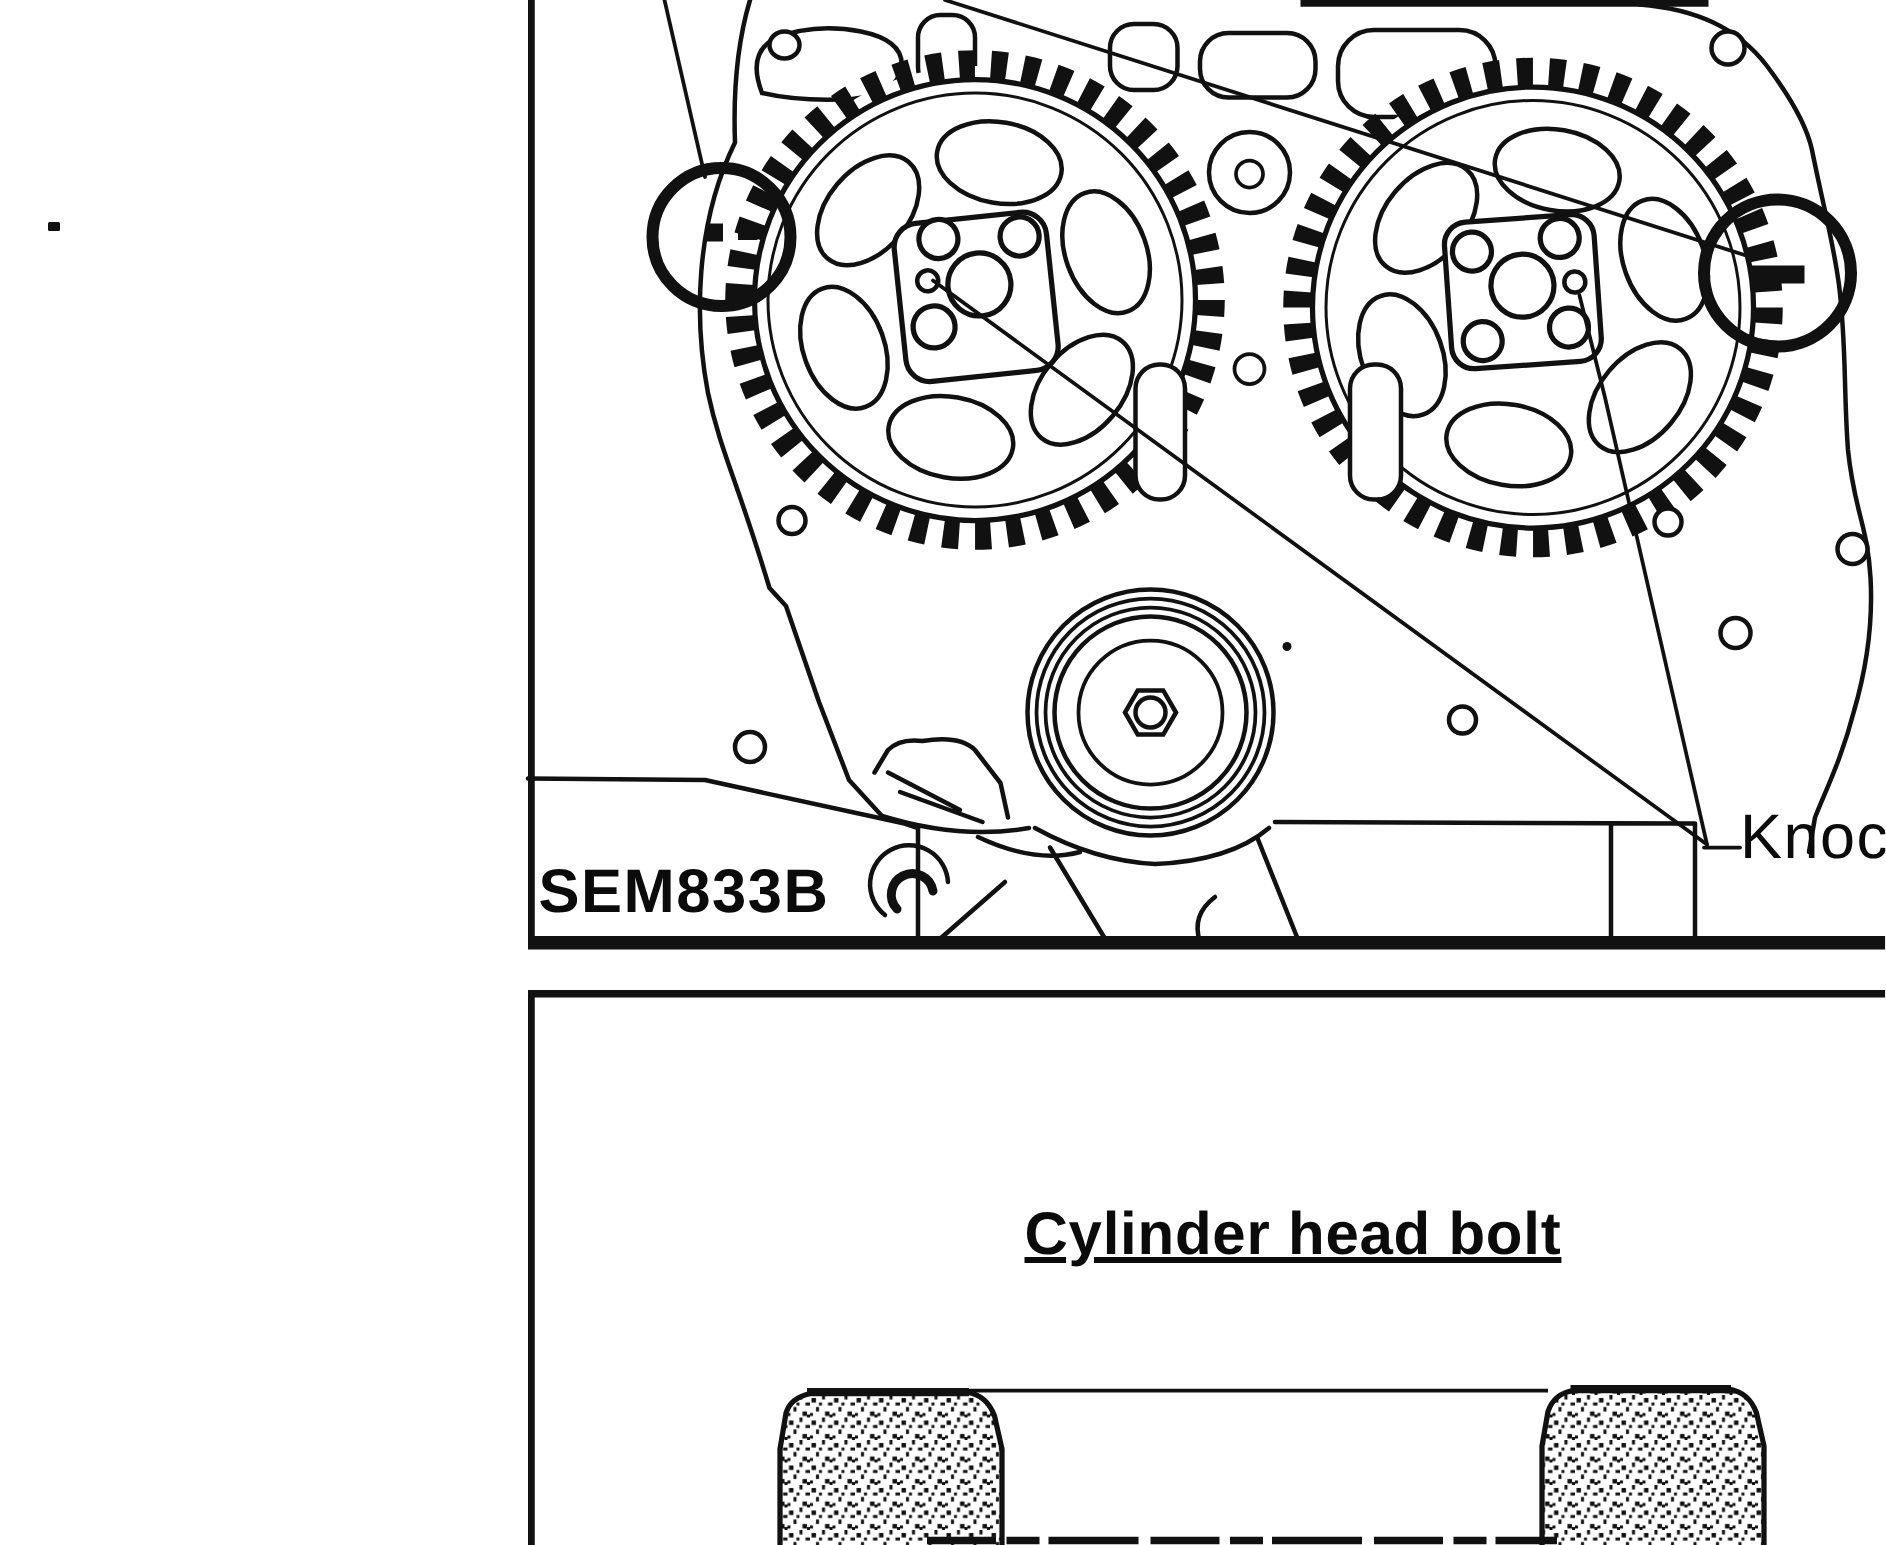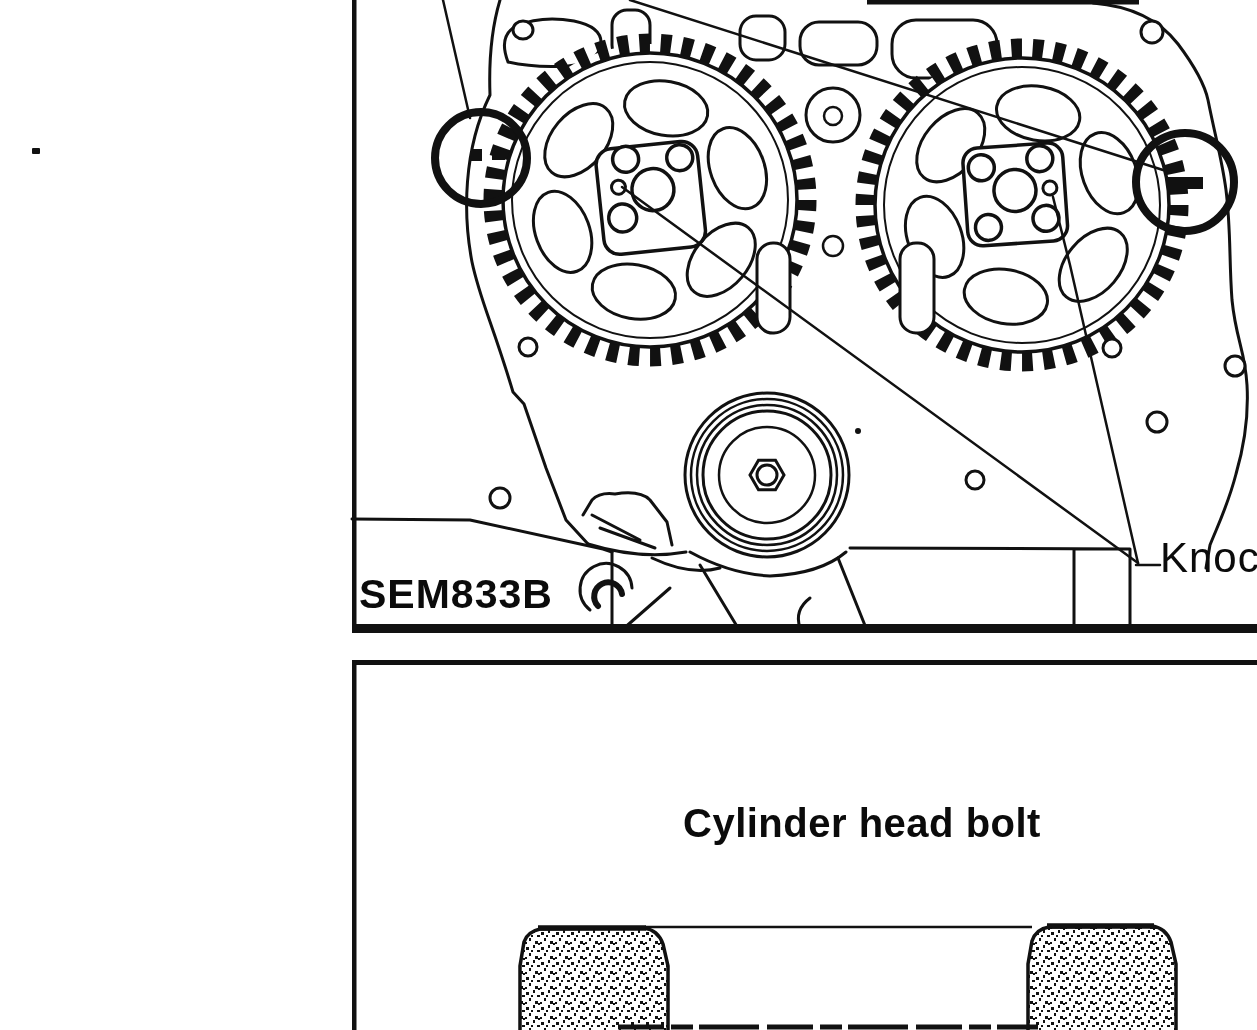--- a/index.html
+++ b/index.html
@@ -2,21 +2,21 @@
 <html><head>
 <meta charset="utf-8">
 <style>
   html,body{margin:0;padding:0;background:#fff;}
   .page{position:relative;width:1257px;height:1030px;background:#fff;overflow:hidden;
         font-family:"Liberation Sans", sans-serif;color:#0b0b0b;}
   .art{position:absolute;left:0;top:0;width:1257px;height:1030px;}
   .lbl{position:absolute;white-space:nowrap;color:#0b0b0b;}
   .lbl-code{left:359px;top:571px;font-size:41px;font-weight:700;letter-spacing:1px;}
   .lbl-knock{left:1160px;top:534px;font-size:42px;font-weight:400;letter-spacing:1px;}
-  .lbl-title{left:683px;top:797px;font-size:40px;font-weight:700;line-height:53px;letter-spacing:0.5px;}
+  .lbl-title{left:683px;top:797px;font-size:40px;font-weight:700;line-height:53px;letter-spacing:0.5px;text-decoration:underline;}
   .speck{position:absolute;left:32px;top:148px;width:8px;height:6px;background:#111;border-radius:1px;}
 </style>
 </head>
 <body>
 
 <div class="page">
 
   <div class="speck"></div>
 
   <svg class="art" viewBox="0 0 1257 1030">

